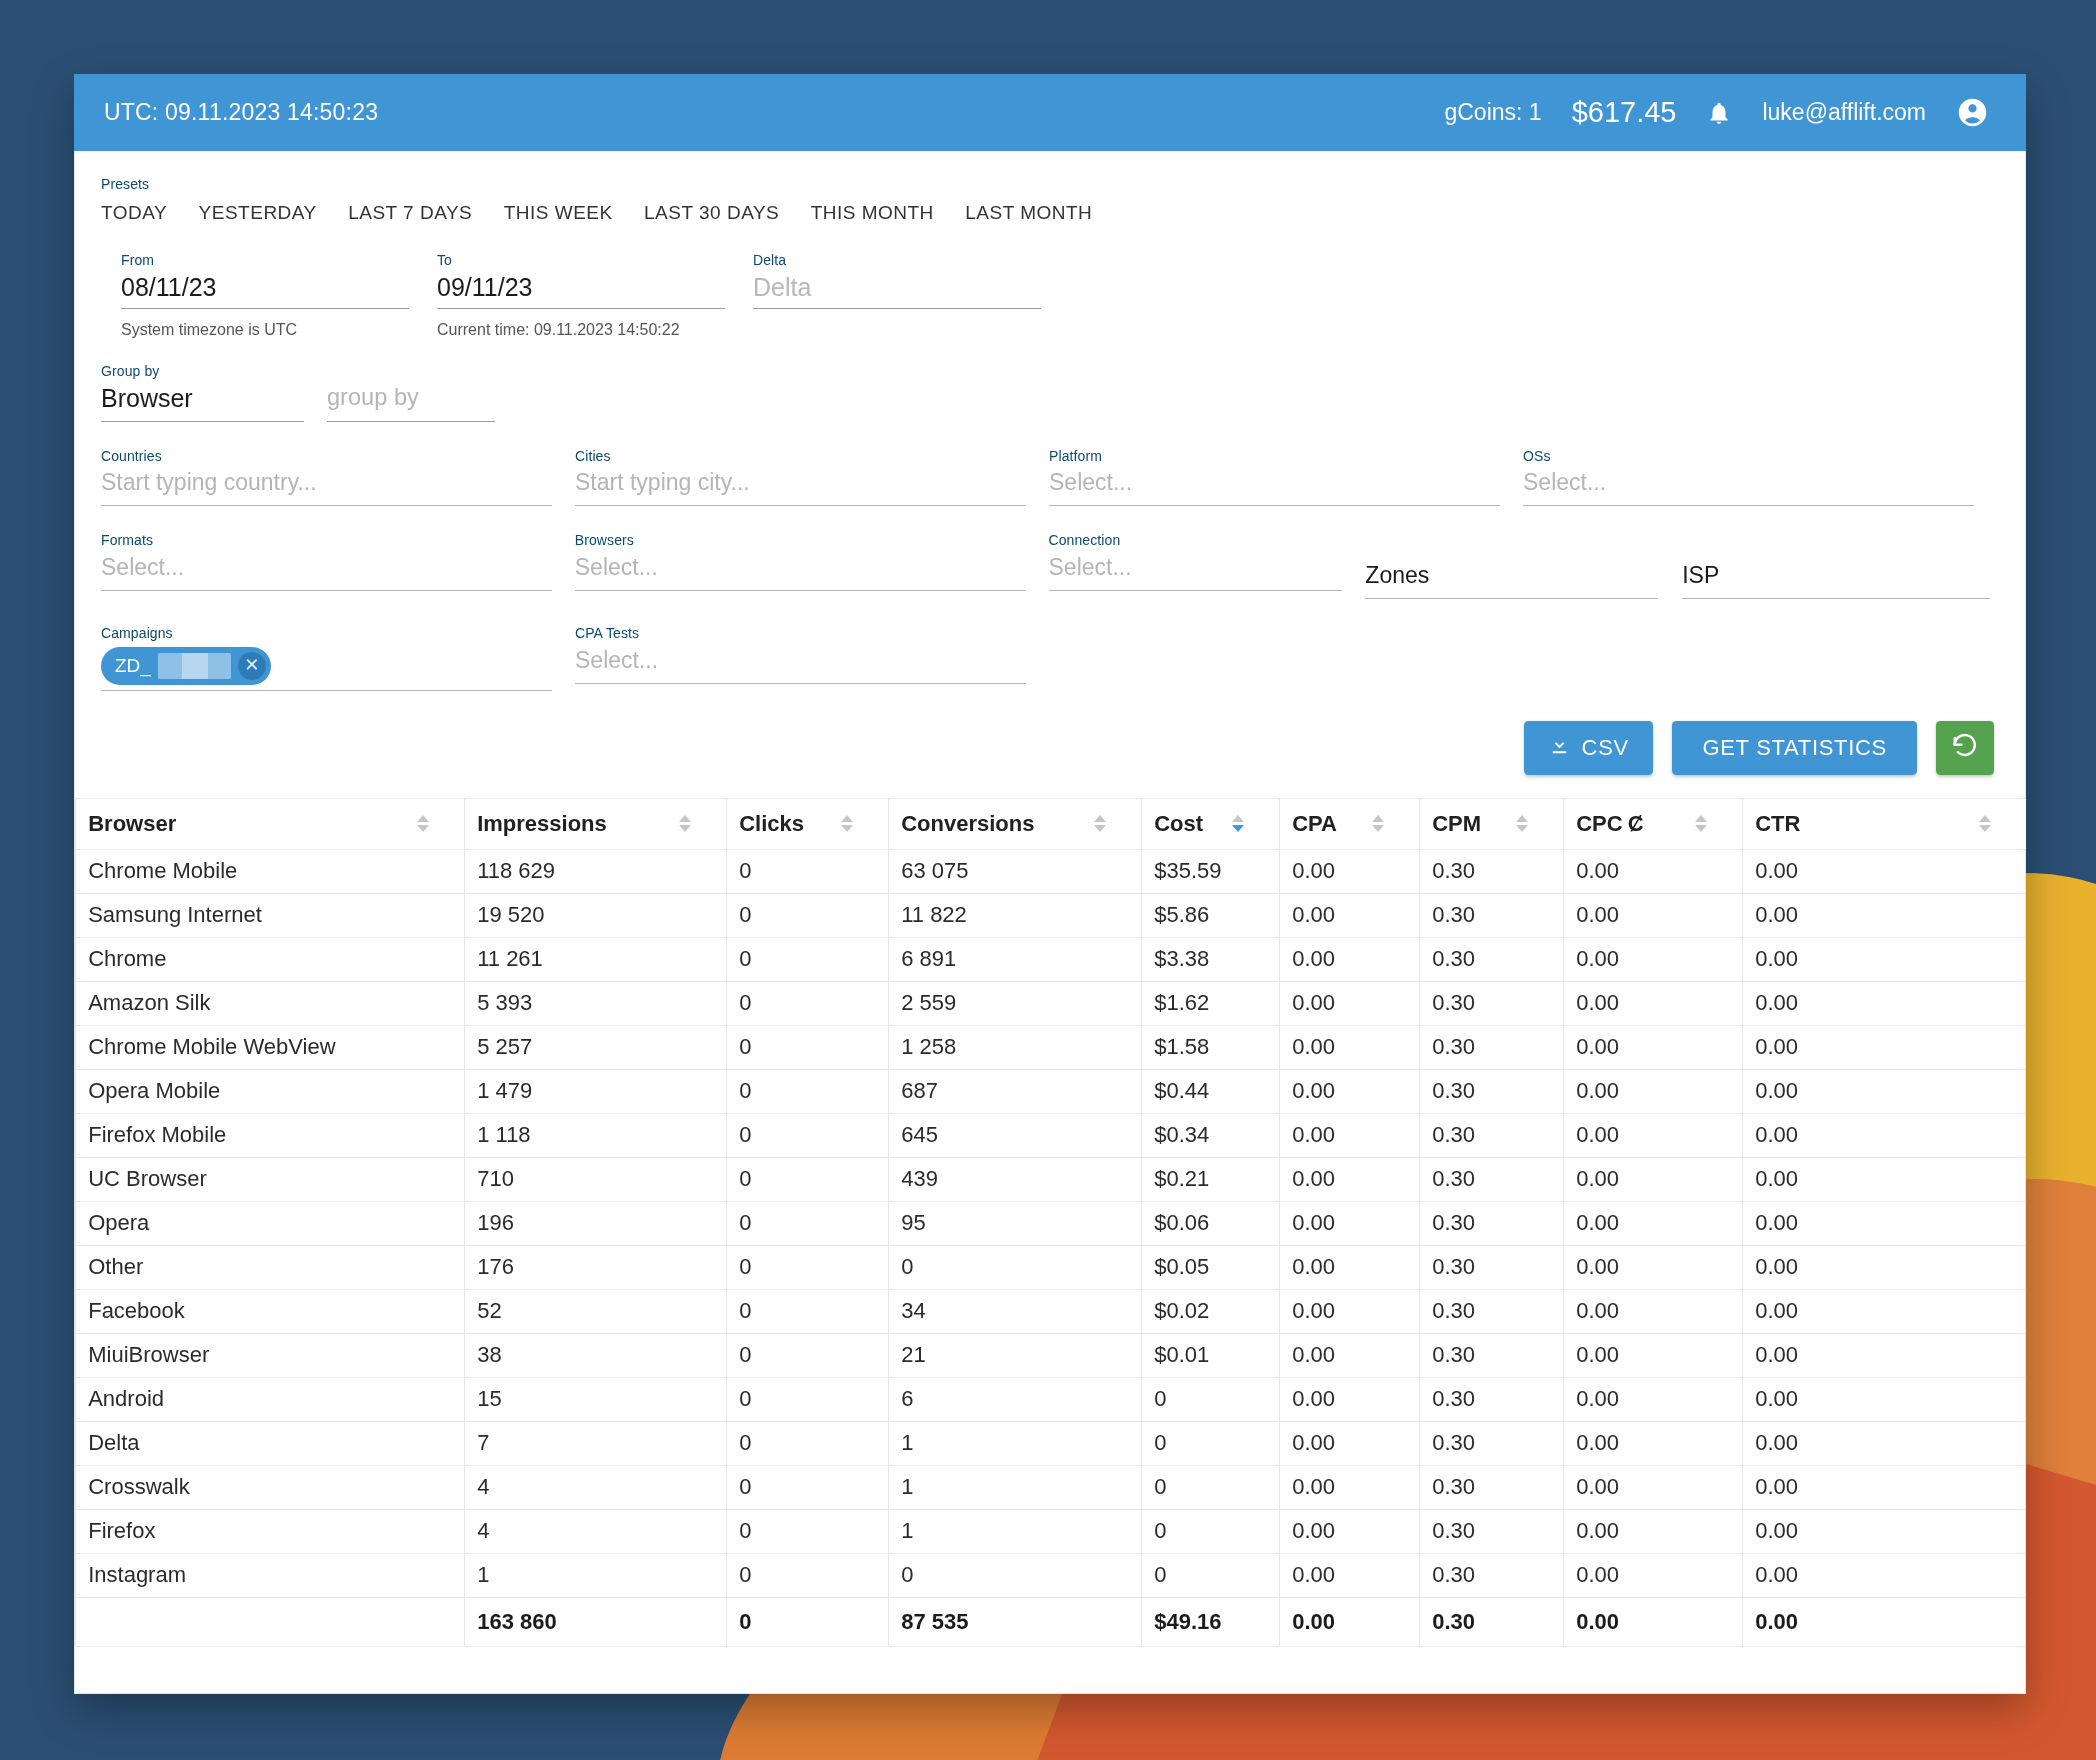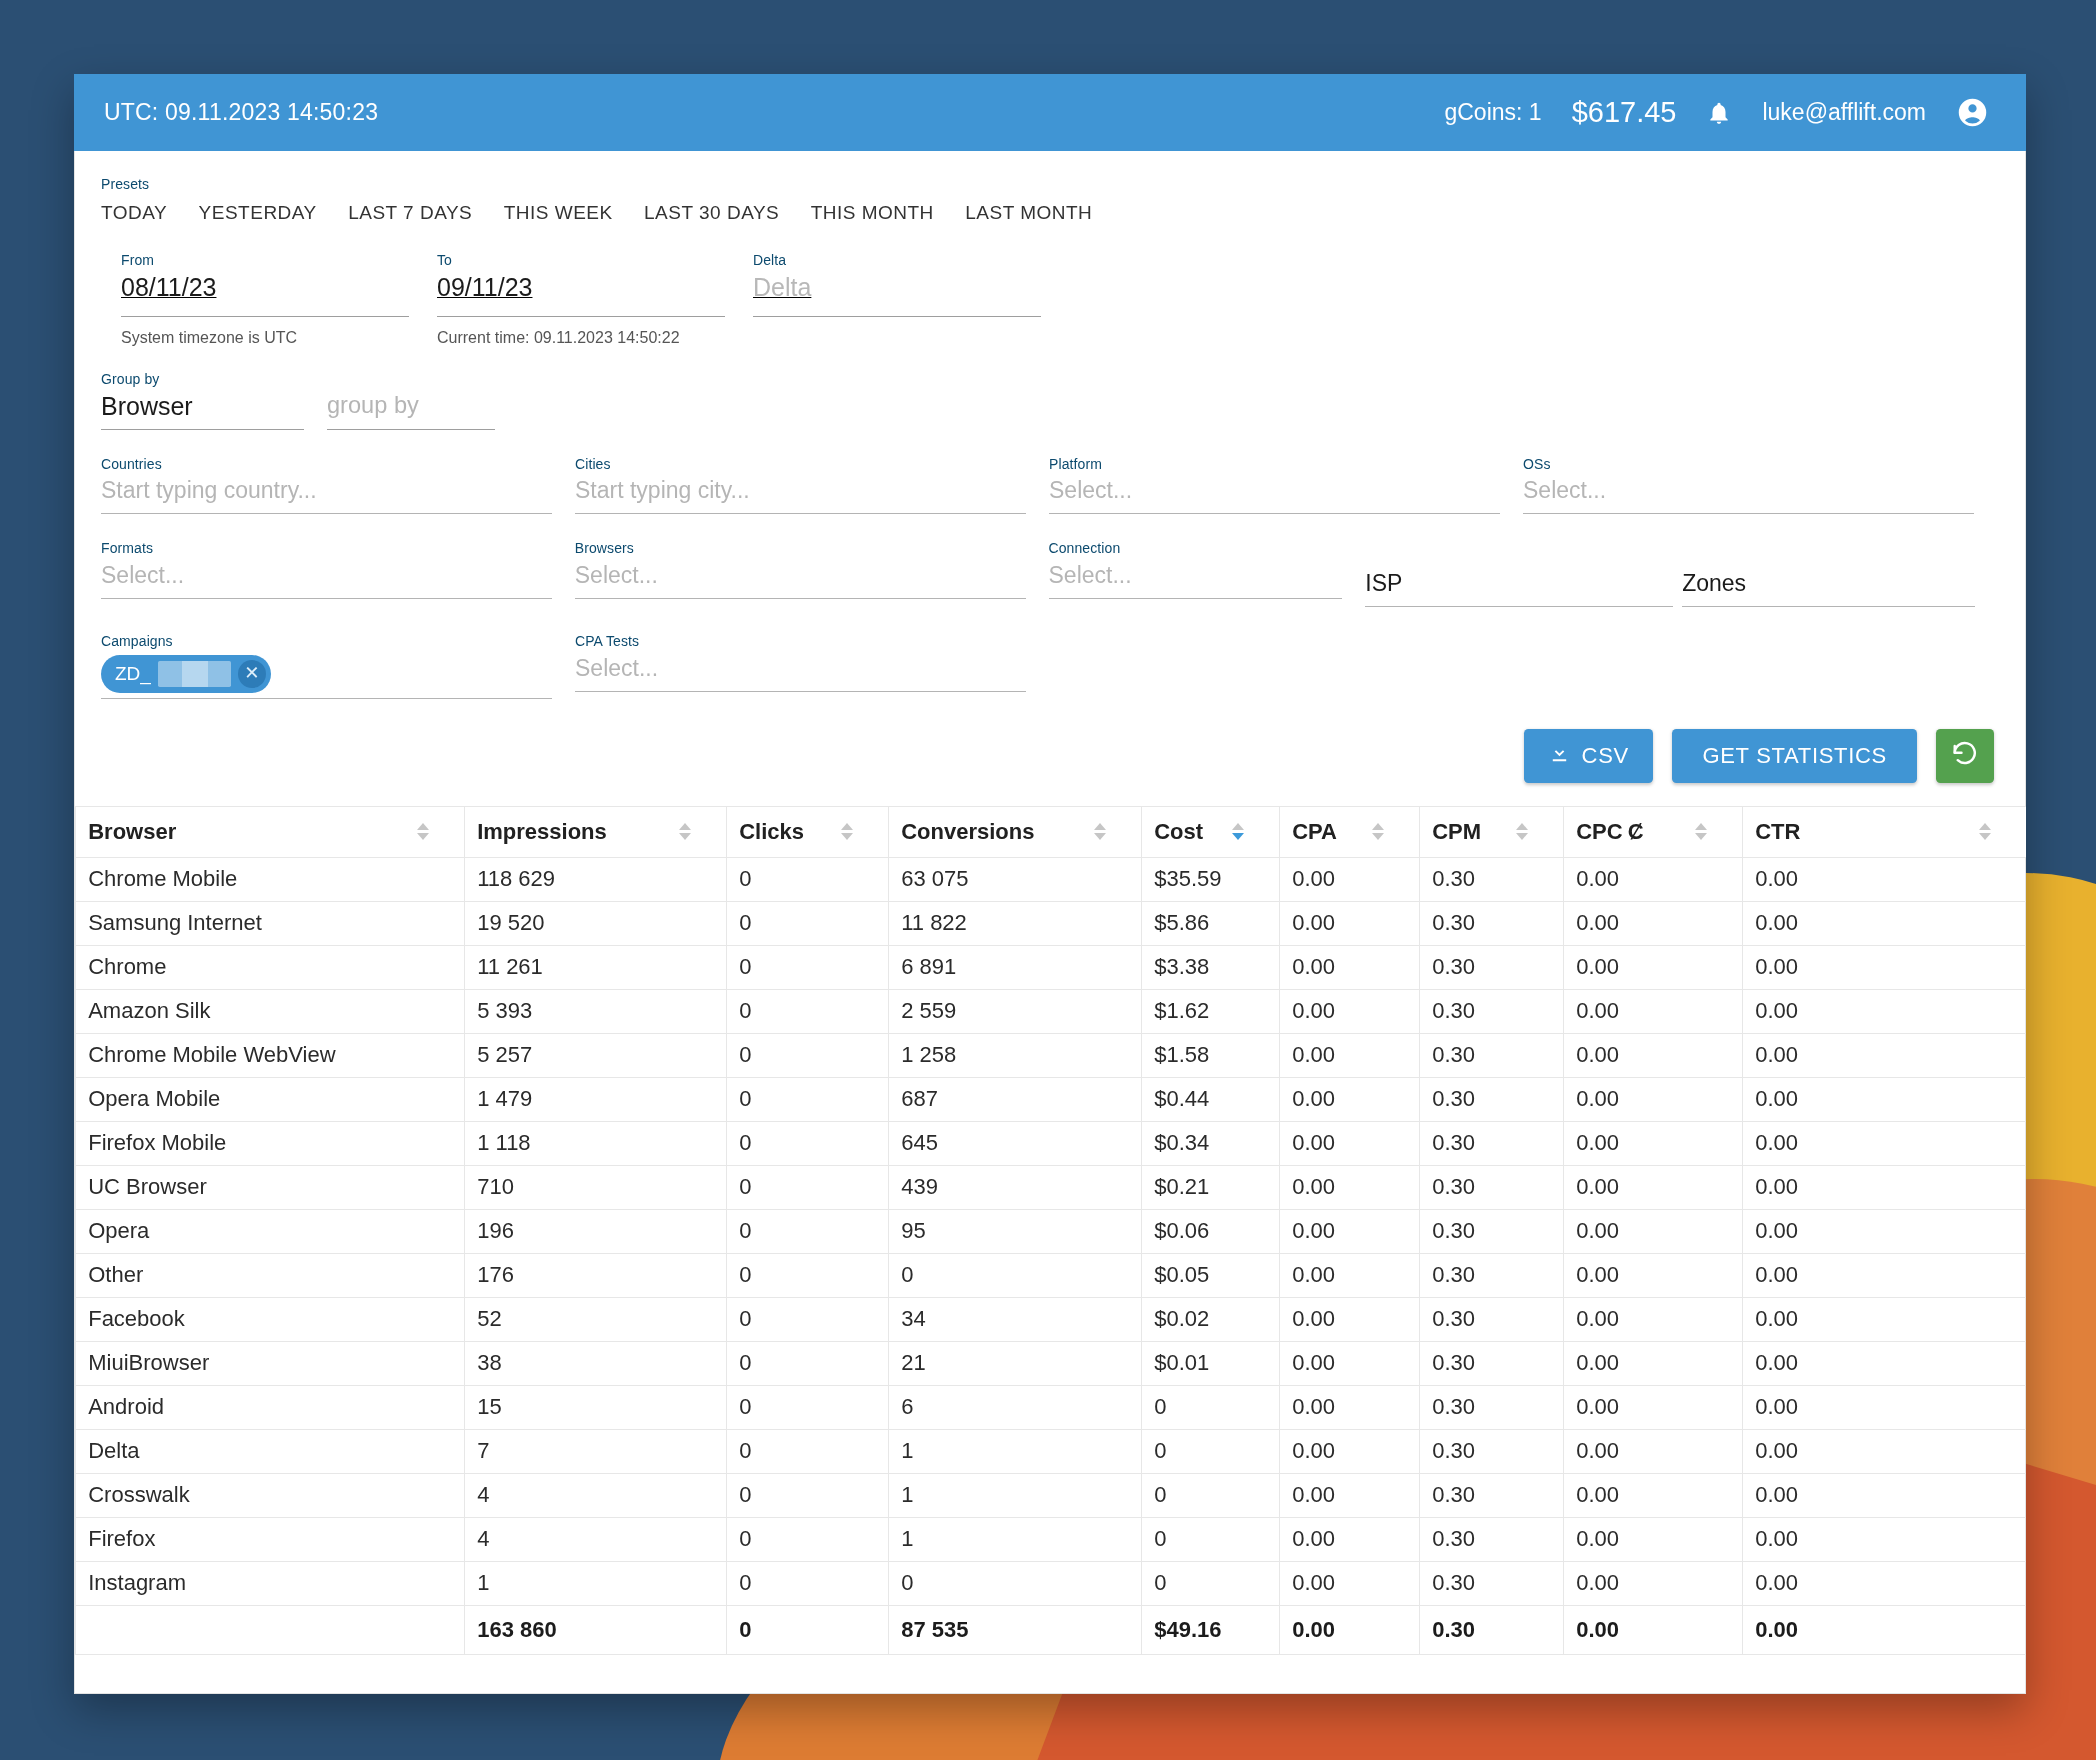--- a/index.html
+++ b/index.html
@@ -126,23 +126,22 @@
     white-space: nowrap;
   }
   .preset-btn:first-child { padding-left: 0; }
 
   
   #date-row { display: flex; gap: 0; margin-left: 20px; }
   .date-col { width: 316px; margin-right: 0; }
   .date-col.c2 { margin-left: 0; }
   .uline-field {
     border-bottom: 0.9px solid #9e9e9e;
-    padding-bottom: 14px;
+    padding-bottom: 6px;
     width: 288px;
-    text-decoration: underline;
   }
   .uline-field .val { font-size: 25px; color: #1b1b1b; }
   .uline-field .ph  { font-size: 25px; color: #b8b8b8; }
   .hint { font-size: 16px; color: #555555; margin-top: 11.4px; }
 
   
   #groupby-block { margin-top: 24.5px; }
   #groupby-row { display: flex; gap: 23px; margin-top: 1.7px; }
   .gb-field { border-bottom: 0.9px solid #9e9e9e; padding-bottom: 7.9px; width: 203px; }
   .gb-field.second { width: 168px; }
@@ -394,27 +393,27 @@
             <span class="ph">Select...</span>
           </div>
         </div>
         <div class="filter-cell" style="width:317px">
           <div class="fld-label">Connection</div>
           <div class="uline2" style="width:293px">
             <span class="ph">Select...</span>
           </div>
         </div>
         <div class="filter-cell plain-label" style="width:317px">
+          <div class="uline2" style="width:293px">
+            <span class="val">Zones</span>
+          </div>
+        </div>
+        <div class="filter-cell plain-label" style="width:317px">
           <div class="uline2" style="width:308px">
             <span class="val">ISP</span>
-          </div>
-        </div>
-        <div class="filter-cell plain-label" style="width:317px">
-          <div class="uline2" style="width:293px">
-            <span class="val">Zones</span>
           </div>
         </div>
       </div>
 
       <div class="filter-row">
         <div class="filter-cell">
           <div class="fld-label">Campaigns</div>
           <div class="uline2" style="padding-bottom:5.2px">
             <span class="chip">
               <span class="chip-text">ZD_</span>

